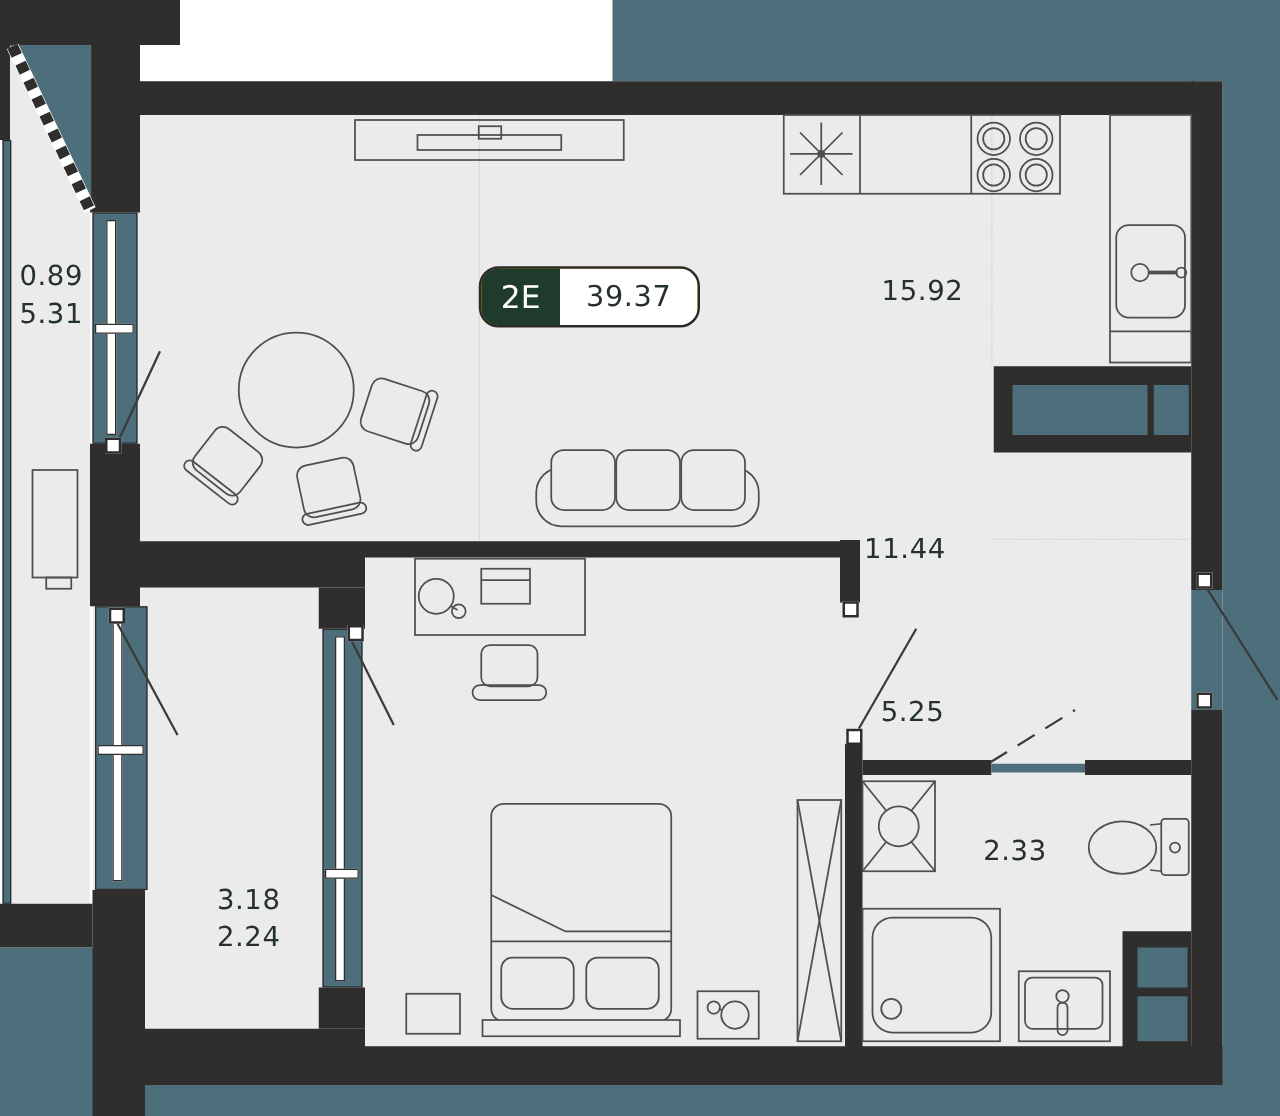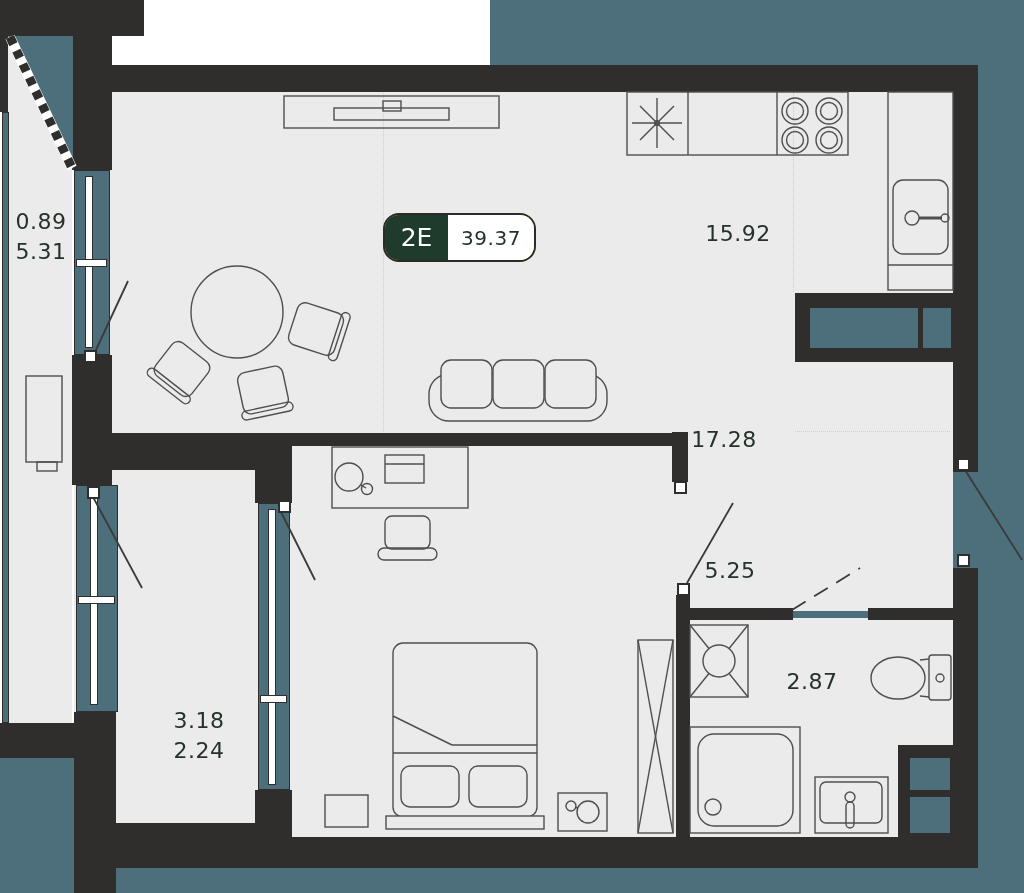--- a/index.html
+++ b/index.html
@@ -21,22 +21,22 @@
   svg.overlay{position:absolute;left:0;top:0;pointer-events:none;}
   g.furn{stroke:var(--furniture-stroke);stroke-width:1.4;fill:none;}
   g.furn .fillfloor{fill:var(--floor);}
   g.swing{stroke:#3a3a3a;stroke-width:1.8;fill:none;}
   .arealabel{position:absolute;color:var(--ink);font-size:22px;letter-spacing:.5px;
              transform:translate(-50%,-50%);white-space:nowrap;text-align:center;line-height:30px;}
   .badge{position:absolute;left:383px;top:213px;height:49px;display:flex;border:2px solid #2b2b2b;
          border-radius:16px;overflow:hidden;box-sizing:border-box;background:#eab308;}
   .badge-type{background:var(--badge-green);color:var(--badge-text);width:63px;display:flex;
               align-items:center;justify-content:center;font-size:25px;}
-  .badge-area{background:#fff;color:var(--ink);width:86px;display:flex;align-items:center;
-              justify-content:center;font-size:20px;letter-spacing:.5px;}
+  .badge-area{background:#fff;color:var(--ink);width:110px;display:flex;align-items:center;
+              justify-content:center;font-size:23px;letter-spacing:.5px;}
 </style>
 </head>
 <body>
 
 <div class="stage">
 
   <div class="abs fl" style="left:74px;top:65px;width:904px;height:803px;"></div>
   <div class="abs fl" style="left:8px;top:36px;width:64px;height:687px;"></div>
 
   <div class="abs t" style="left:490px;top:0;width:534px;height:65px;"></div>
@@ -249,23 +249,23 @@
   <div class="abs hg" style="left:957px;top:554px;"></div>
   <div class="abs hg" style="left:84px;top:350px;"></div>
   <div class="abs hg" style="left:87px;top:486px;"></div>
   <div class="abs hg" style="left:278px;top:500px;"></div>
 
   <div class="arealabel" style="left:41px;top:237px;">
     <div>0.89</div>
     <div>5.31</div>
   </div>
   <div class="arealabel" style="left:738px;top:234px;">15.92</div>
-  <div class="arealabel" style="left:724px;top:440px;">17.28</div>
+  <div class="arealabel" style="left:724px;top:440px;">11.44</div>
   <div class="arealabel" style="left:730px;top:571px;">5.25</div>
-  <div class="arealabel" style="left:812px;top:682px;">2.87</div>
+  <div class="arealabel" style="left:812px;top:682px;">2.33</div>
   <div class="arealabel" style="left:199px;top:736px;">
     <div>3.18</div>
     <div>2.24</div>
   </div>
 
   <div class="badge">
     <div class="badge-type">2E</div>
     <div class="badge-area">39.37</div>
   </div>
 

